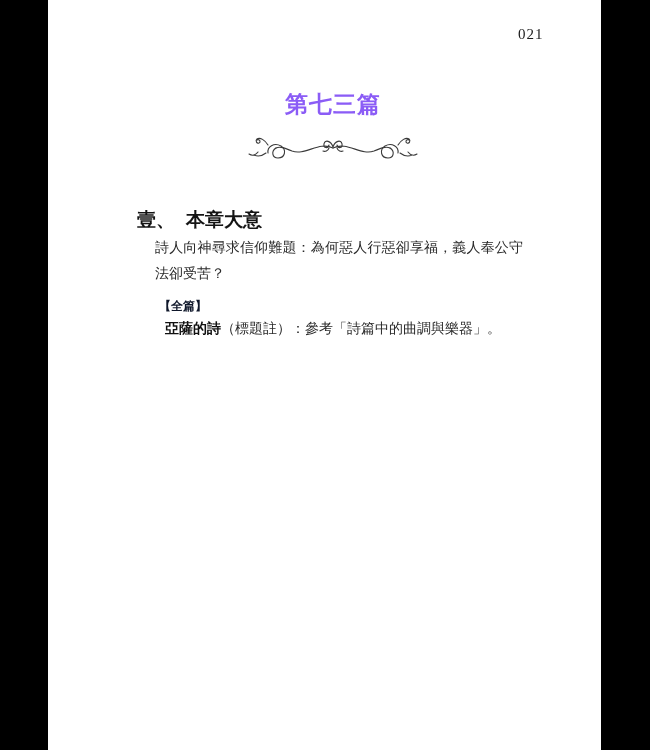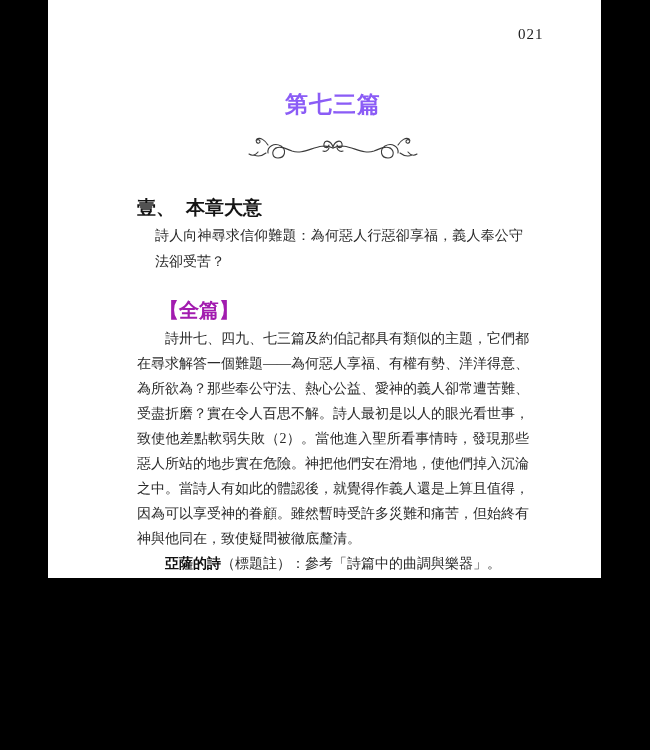--- a/index.html
+++ b/index.html
@@ -2,49 +2,49 @@
 <html><head>
 <meta charset="utf-8">
 <style>
   html,body{margin:0;padding:0;}
   body{
     width:650px;height:750px;overflow:hidden;
     background:#000;position:relative;
     font-family:"Liberation Serif","DejaVu Serif",serif;
   }
   .page{
-    position:absolute;left:48px;top:0;width:553px;height:578px;
+    position:absolute;left:48px;top:0;width:553px;height:750px;
     background:#ffffff;color:#262626;
   }
   .page-number{
     position:absolute;top:26px;left:470px;
     font-size:15px;letter-spacing:1px;color:#1d1d1d;
   }
   .content{
     position:absolute;left:89px;top:0;width:392px;
   }
   .chapter-title{
     margin-top:90px;height:30px;line-height:30px;
     text-align:center;font-size:23px;font-weight:bold;color:#8b5cf6;
     letter-spacing:1px;
   }
   .ornament{display:block;margin:12px auto 0 auto;}
   .heading{
-    margin-top:34px;height:24px;line-height:24px;
+    margin-top:46px;height:24px;line-height:24px;
     font-size:19px;font-weight:bold;color:#141414;
   }
   .heading .heading-num{margin-right:11px;}
   .heading-2{margin-top:22px;}
   .overview-body{
     margin:3px 0 0 18px;width:368px;
     font-size:14px;line-height:26px;text-align:justify;color:#2a2a2a;
   }
   .subheading{
-    margin:25px 0 0 22px;height:20px;line-height:20px;
-    font-size:20px;font-weight:bold;color:#a21caf;
+    margin:9px 0 0 22px;height:20px;line-height:20px;
+    font-size:12px;font-weight:bold;color:#0f172a;
   }
   .body-para{
     margin:6px 0 0 0;width:392px;
     font-size:14px;line-height:25px;text-align:justify;color:#2a2a2a;
     text-indent:2em;
   }
   .note-para{
     margin:0;width:392px;
     font-size:14px;line-height:25px;text-align:justify;color:#2a2a2a;
     text-indent:2em;
@@ -83,19 +83,18 @@
 
     <div class="heading">
       <span class="heading-num">壹、</span><span>本章大意</span>
     </div>
 
     <p class="overview-body">詩人向神尋求信仰難題：為何惡人行惡卻享福，義人奉公守法卻受苦？</p>
 
 
     <div class="subheading">【全篇】</div>
 
-    <p class="body-para">詩卅七、四九、七三篇及約伯記都具有類似的主題，它們都在尋求解答一個難題——為何惡人享福、有權有勢、洋洋得意、為所欲為？那些奉公守法、熱心公益、愛神的義人卻常遭苦難、受盡折磨？實在令人百思不解。詩人最初是以人的眼光看世事，致使他差點軟弱失敗（2）。當他進入聖所看事情時，發現那些惡人所站的地步實在危險。神把他們安在滑地，使他們掉入沉淪之中。當詩人有如此的體認後，就覺得作義人還是上算且值得，因為可以享受神的眷顧。雖然暫時受許多災難和痛苦，但始終有神與他同在，致使疑問被徹底釐清。</p>
 
     <p class="note-para"><span class="lead-bold">亞薩的詩</span><span>（標題註）：參考「詩篇中的曲調與樂器」。</span></p>
 
 
   </div>
 </div>
 
 </body></html>

